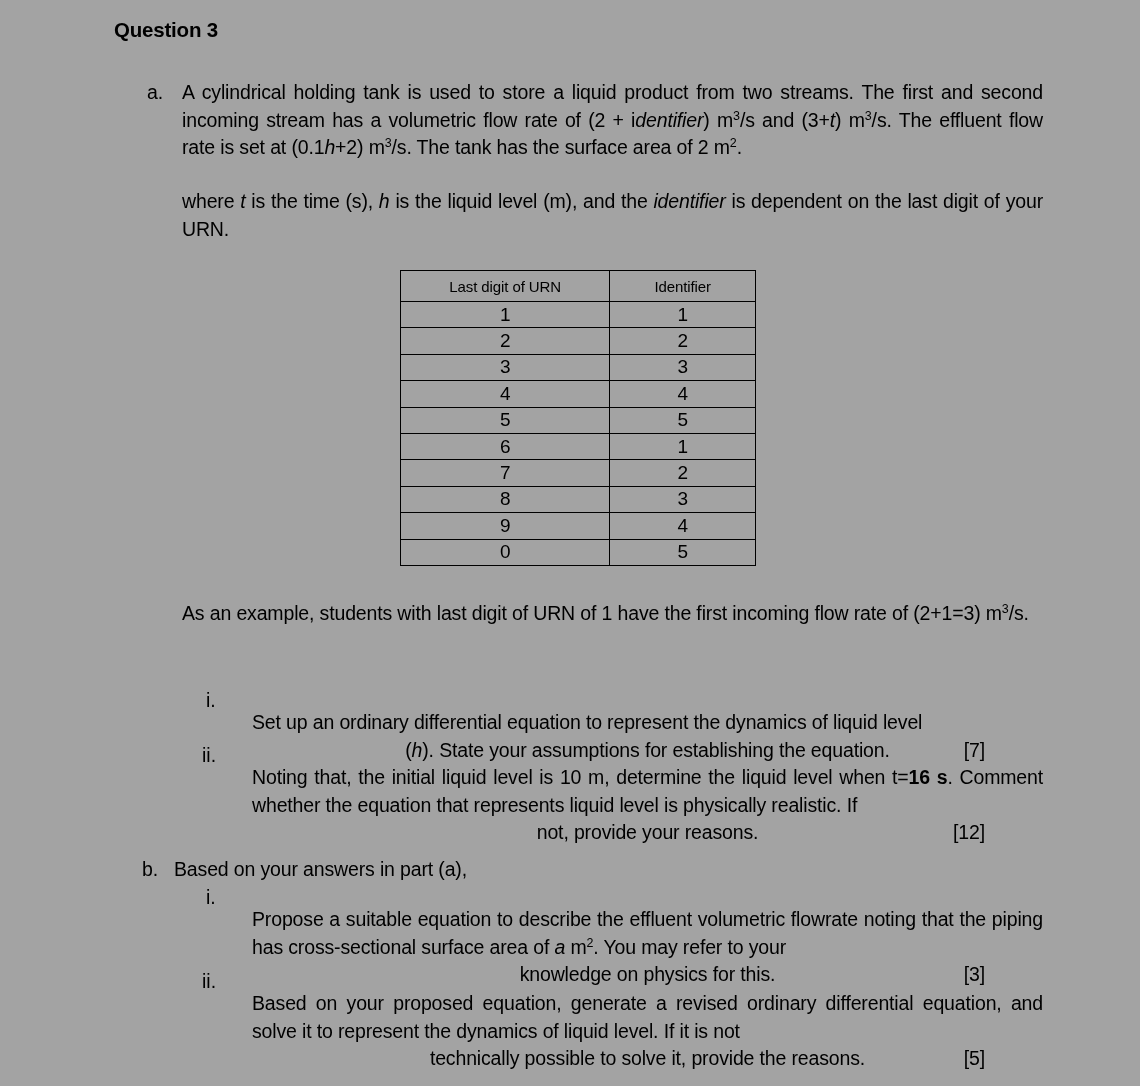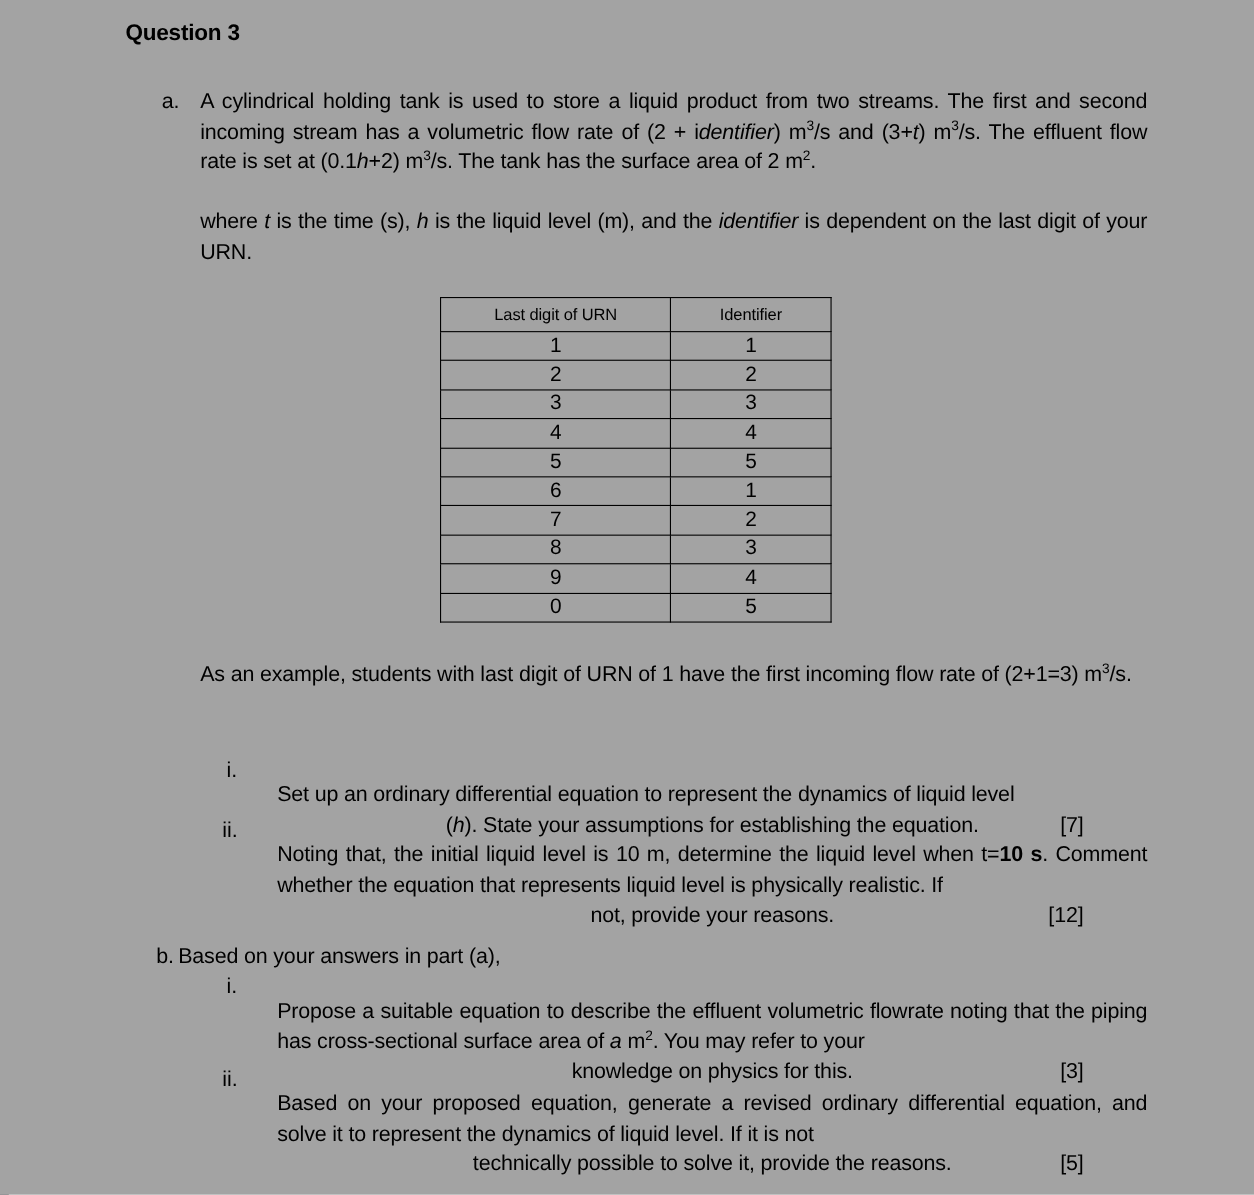--- a/index.html
+++ b/index.html
@@ -62,21 +62,21 @@
   b, .bd { font-weight: bold; }
   sup { font-size: 0.64em; vertical-align: super; line-height: 0; }
 
   
   #a-marker    { left: 147px;  top: 79px; }
   #a-para1     { left: 182px;  top: 79px;  width: 861px; }
   #a-para2     { left: 182px;  top: 188px; width: 861px; }
   #example     { left: 182px;  top: 600px; width: 861px; }
 
   #b-marker    { left: 142px;  top: 856px; }
-  #b-intro     { left: 162px;  top: 856px; width: 865px; }
+  #b-intro     { left: 174px;  top: 856px; width: 865px; }
 
   
   .rm-marker { position: absolute; font-size: 19.5px; line-height: 27.5px; }
   .rm-body   { position: absolute; font-size: 19.5px; line-height: 27.5px;
                text-align: justify; letter-spacing: -0.15px; margin-top: 22px; }
   .rm-body .lastline { display: block; text-align: center; position: relative; }
   .mark-val { position: absolute; right: 58px; }
 
   #a-i-m   { left: 206px; top: 687px; }
   #a-i-b   { left: 252px; top: 687px; width: 791px; }
@@ -188,21 +188,21 @@
     As an example, students with last digit of URN of 1 have the first incoming flow rate of (2+1=3) m<sup>3</sup>/s.
   </div>
 
   <div class="rm-marker" id="a-i-m">i.</div>
   <div class="rm-body" id="a-i-b">
     Set up an ordinary differential equation to represent the dynamics of liquid level<span class="lastline">(<i>h</i>). State your assumptions for establishing the equation.<span class="mark-val">[7]</span></span>
   </div>
 
   <div class="rm-marker" id="a-ii-m">ii.</div>
   <div class="rm-body" id="a-ii-b">
-    Noting that, the initial liquid level is 10 m, determine the liquid level when t=<b>10 s</b>. Comment whether the equation that represents liquid level is physically realistic. If<span class="lastline">not, provide your reasons.<span class="mark-val">[12]</span></span>
+    Noting that, the initial liquid level is 10 m, determine the liquid level when t=<b>16 s</b>. Comment whether the equation that represents liquid level is physically realistic. If<span class="lastline">not, provide your reasons.<span class="mark-val">[12]</span></span>
   </div>
 
   <div class="marker" id="b-marker">b.</div>
   <div class="blk nojust" id="b-intro">Based on your answers in part (a),</div>
 
   <div class="rm-marker" id="b-i-m">i.</div>
   <div class="rm-body" id="b-i-b">
     Propose a suitable equation to describe the effluent volumetric flowrate noting that the piping has cross-sectional surface area of <i>a</i> m<sup>2</sup>. You may refer to your<span class="lastline">knowledge on physics for this.<span class="mark-val">[3]</span></span>
   </div>
 

